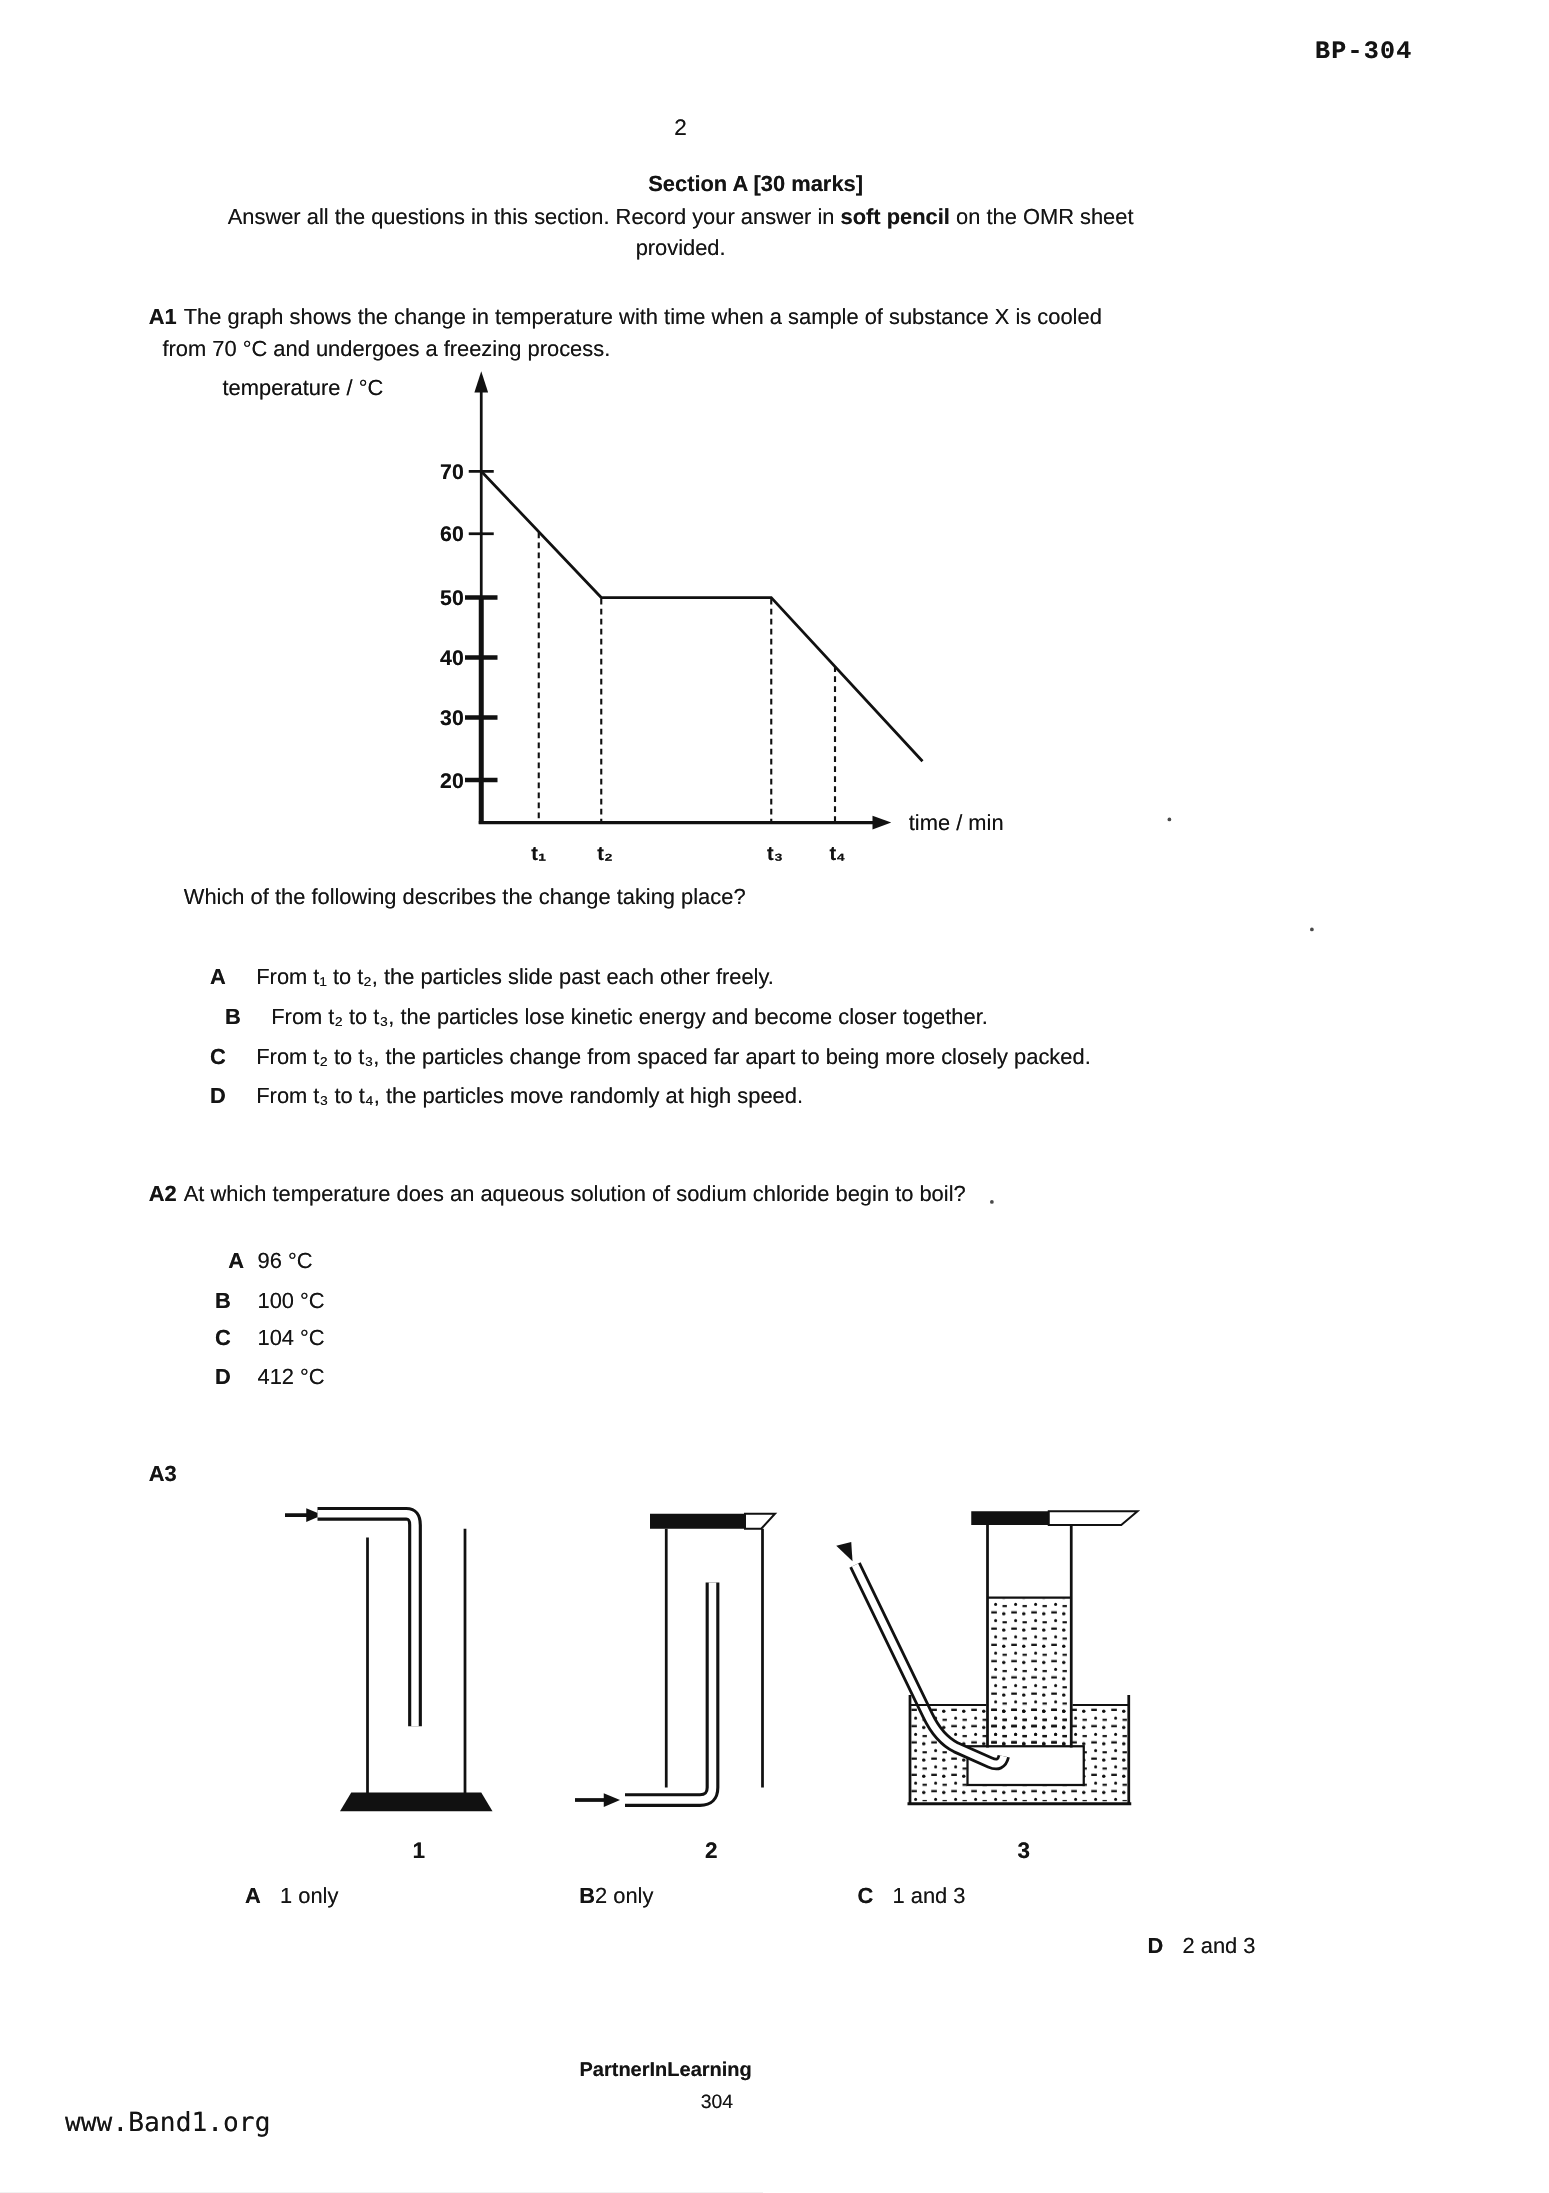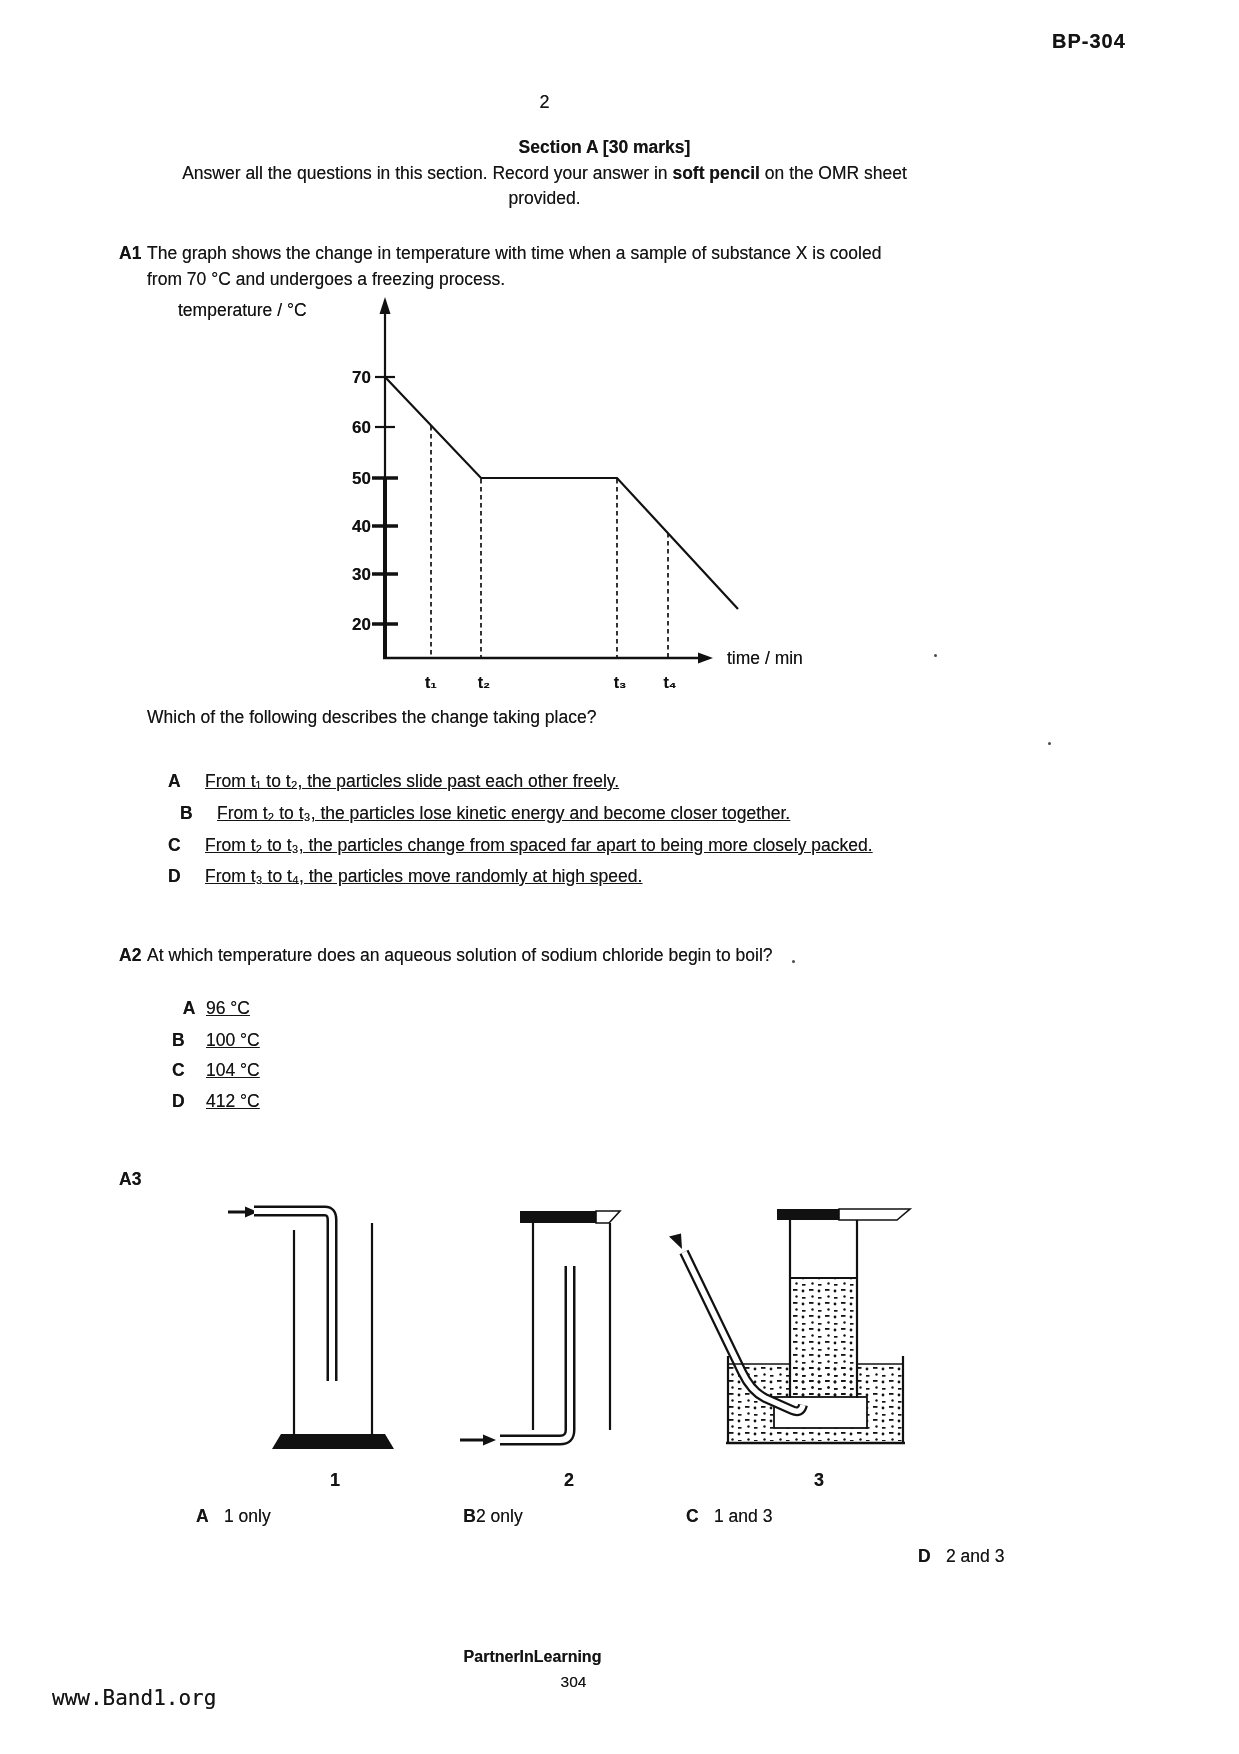--- a/index.html
+++ b/index.html
@@ -8,45 +8,45 @@
     font-family:"Liberation Sans","DejaVu Sans",sans-serif; color:#141414;
     overflow:hidden; text-shadow:0 0 0.45px rgba(10,10,10,.6);
   }
   .abs{position:absolute;}
   .center{position:absolute; left:0; right:0; text-align:center;}
   .b{font-weight:700;}
   .qlabel{font-weight:700; font-size:17.5px;}
   .qtext{font-size:17.5px; white-space:nowrap;}
   .opt .letter{display:inline-block; width:37px; font-weight:700;}
   .opt{font-size:17.5px; white-space:nowrap;}
-  .optrow{position:absolute; left:168px;text-decoration:underline;}
+  .optrow{position:absolute; left:168px;}
   .dialabel{font-weight:700; font-size:18px;}
   .a3opt{position:absolute; top:1506px; font-size:17.5px; white-space:nowrap;}
   .a3opt .letter{font-weight:700; display:inline-block; width:28px;}
   .speck{position:absolute; width:3px; height:3px; border-radius:50%; background:#2a2a2a; opacity:.85;}
   .mono{font-family:"DejaVu Sans Mono","Liberation Mono",monospace;}
   svg text{fill:#111;}
 </style>
 </head>
 <body>
 
 <div class="page">
 
-  <div class="abs b" style="left:1052px; top:30px; font-size:20px; letter-spacing:1px;">BP-304</div>
+  <div class="abs b" style="left:1052px; top:30px; font-size:20px; letter-spacing:1px;font-family:Liberation Mono, monospace;">BP-304</div>
 
   <div class="center" style="top:92px; font-size:18px; transform:translateX(-75px);">2</div>
 
   <div class="center b" style="top:137px; font-size:17.5px; transform:translateX(-15px);">Section A [30 marks]</div>
 
   <div class="center" style="top:163px; font-size:17.5px; transform:translateX(-75px);"><span>Answer all the questions in this section. Record your answer in </span><span class="b">soft pencil</span><span> on the OMR sheet</span></div>
   <div class="center" style="top:188px; font-size:17.5px; transform:translateX(-75px);">provided.</div>
 
   <div class="abs qlabel" style="left:119px; top:243px;">A1</div>
   <div class="abs qtext" style="left:147px; top:243px;">The graph shows the change in temperature with time when a sample of substance X is cooled</div>
-  <div class="abs qtext" style="left:147px; top:269px;text-align:right;">from 70 °C and undergoes a freezing process.</div>
+  <div class="abs qtext" style="left:130px; top:269px;text-align:right;">from 70 °C and undergoes a freezing process.</div>
 
   <svg class="abs" style="left:150px; top:290px;" width="700" height="405" viewBox="150 290 700 405">
     <g stroke="#111" fill="none">
       <line x1="385" y1="305" x2="385" y2="480" stroke-width="2.2"></line>
       <line x1="385" y1="478" x2="385" y2="659" stroke-width="4"></line>
       <polygon points="385,297 379.5,314 390.5,314" fill="#111" stroke="none"></polygon>
       <line x1="383" y1="658" x2="701" y2="658" stroke-width="2.6"></line>
       <polygon points="713,658 698,652.5 698,663.5" fill="#111" stroke="none"></polygon>
       <line x1="375" y1="377" x2="395" y2="377" stroke-width="2.2"></line>
       <line x1="375" y1="427" x2="395" y2="427" stroke-width="2.2"></line>

